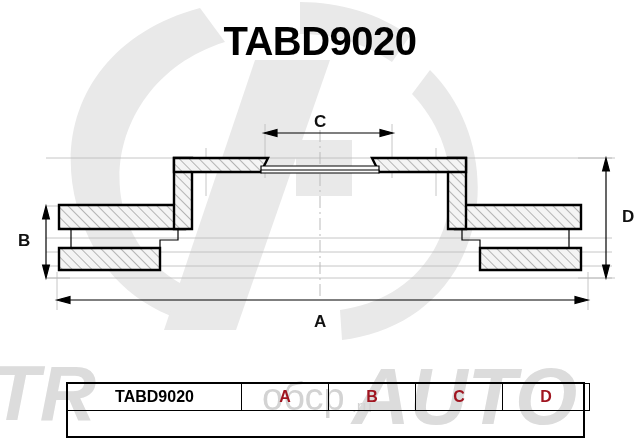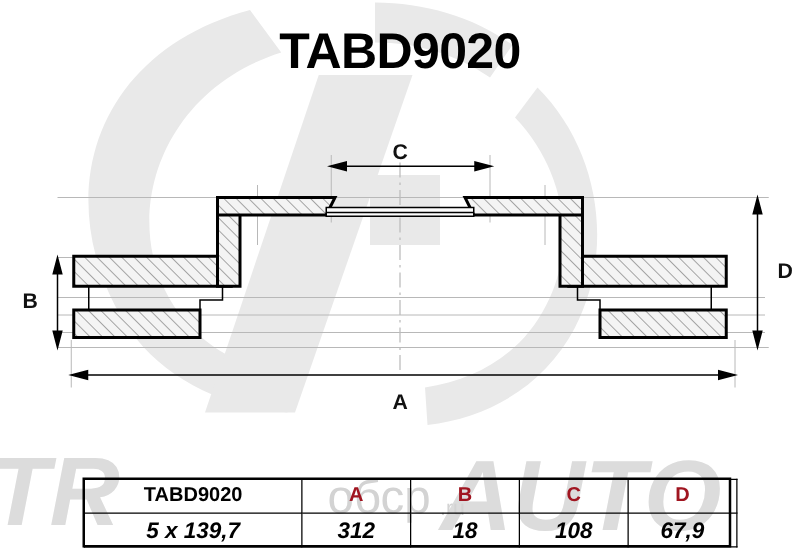--- a/index.html
+++ b/index.html
@@ -213,24 +213,17 @@
 
   <table id="spec-table">
     <tbody>
       <tr class="row-head">
         <td style="width:173px;">TABD9020</td>
         <td class="dim-letter" style="width:86px;">A</td>
         <td class="dim-letter" style="width:86px;">B</td>
         <td class="dim-letter" style="width:86px;">C</td>
         <td class="dim-letter" style="width:86px;">D</td>
       </tr>
-      <tr class="row-val">
-        <td>5 x 139,7</td>
-        <td>312</td>
-        <td>18</td>
-        <td>108</td>
-        <td>67,9</td>
-      </tr>
     </tbody>
   </table>
   <div class="tbl-frame"></div>
 
 </div>
 
 </body></html>

